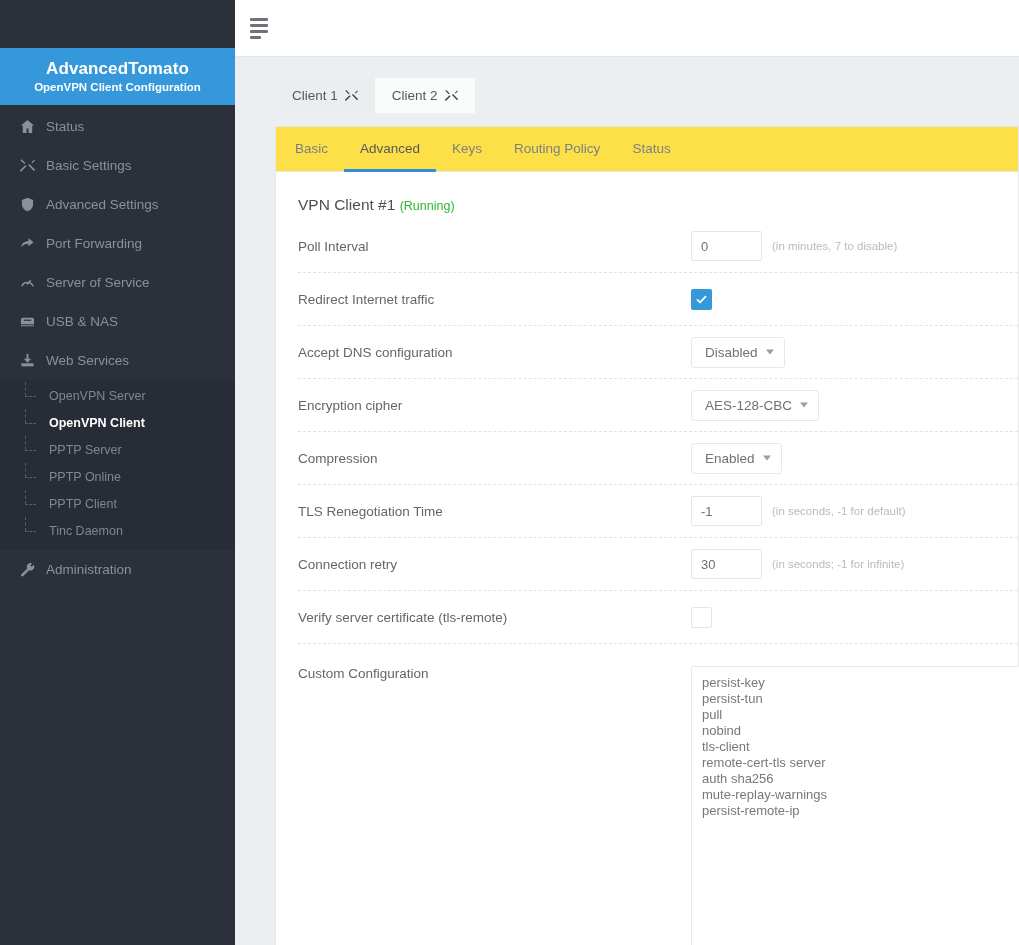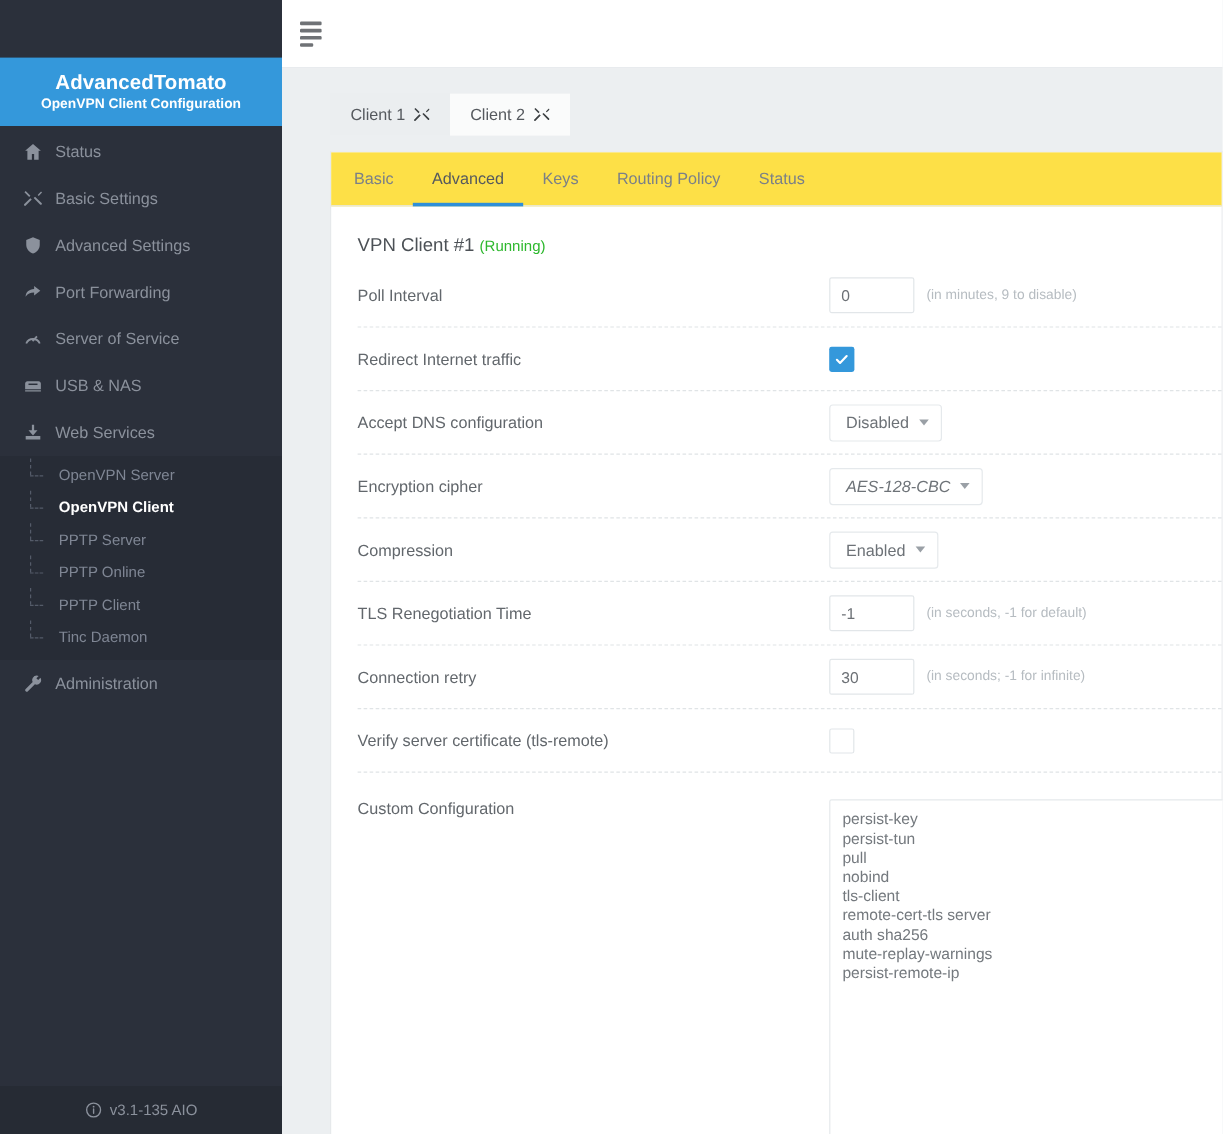--- a/index.html
+++ b/index.html
@@ -347,30 +347,20 @@
         <span class="ico">
           <svg width="15" height="15" viewBox="0 0 16 16" fill="currentColor">
               <path d="M11.3 1a4 4 0 0 0-3.6 5.8L1.5 13a1.4 1.4 0 0 0 2 2l6.2-6.2A4 4 0 0 0 14.6 3l-2 2-1.6-1.6 2-2A4 4 0 0 0 11.3 1z"></path>
             </svg>
         </span>
         <span class="nav-label">Administration</span>
       </div>
 
     </div>
 
-    <div class="sidebar-footer">
-      <span class="info-ico">
-        <svg width="14" height="14" viewBox="0 0 16 16" fill="none" stroke="currentColor" stroke-width="1.3">
-            <circle cx="8" cy="8" r="6.6"></circle>
-            <path d="M8 7v4.2" stroke-linecap="round"></path>
-            <circle cx="8" cy="4.8" r=".85" fill="currentColor" stroke="none"></circle>
-          </svg>
-      </span>
-      <span>v3.1-135 AIO</span>
-    </div>
   </div>
 
   <div class="main">
 
     <div class="topbar">
       <div class="hamburger">
         <span></span>
         <span></span>
         <span></span>
         <span></span>
@@ -412,21 +402,21 @@
 
           <h2 class="panel-title">
             <span>VPN Client #1</span>
             <span class="status-run">(Running)</span>
           </h2>
 
           <div class="form-row">
             <div class="row-label">Poll Interval</div>
             <div class="row-field">
               <input class="txt" type="text" value="0" style="">
-              <span class="hint">(in minutes, 9 to disable)</span>
+              <span class="hint">(in minutes, 7 to disable)</span>
             </div>
           </div>
 
           <div class="form-row">
             <div class="row-label">Redirect Internet traffic</div>
             <div class="row-field">
               <span class="chk on">
                 <svg width="13" height="13" viewBox="0 0 16 16" fill="none" stroke="#ffffff" stroke-width="2.2" stroke-linecap="round" stroke-linejoin="round">
                     <path d="M3 8.4l3.2 3.2L13 4.6"></path>
                   </svg>
@@ -440,21 +430,21 @@
               <span class="select-wrap">
                 <span>Disabled</span>
                 <i class="caret"></i>
               </span>
             </div>
           </div>
 
           <div class="form-row">
             <div class="row-label">Encryption cipher</div>
             <div class="row-field">
-              <span class="select-wrap" style="font-style:italic;">
+              <span class="select-wrap" style="">
                 <span>AES-128-CBC</span>
                 <i class="caret"></i>
               </span>
             </div>
           </div>
 
           <div class="form-row">
             <div class="row-label">Compression</div>
             <div class="row-field">
               <span class="select-wrap">

